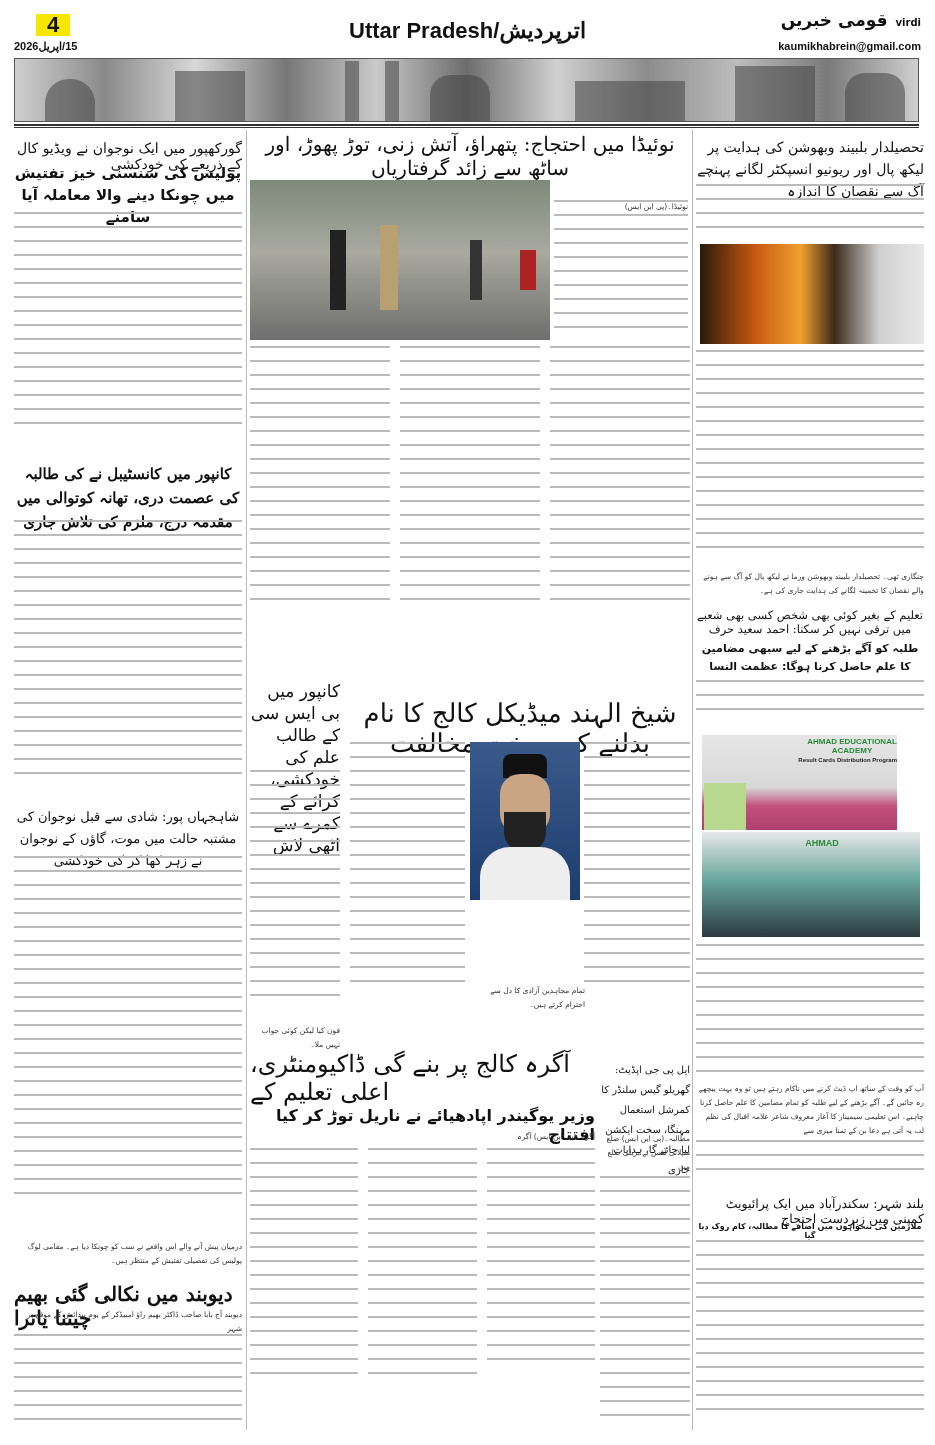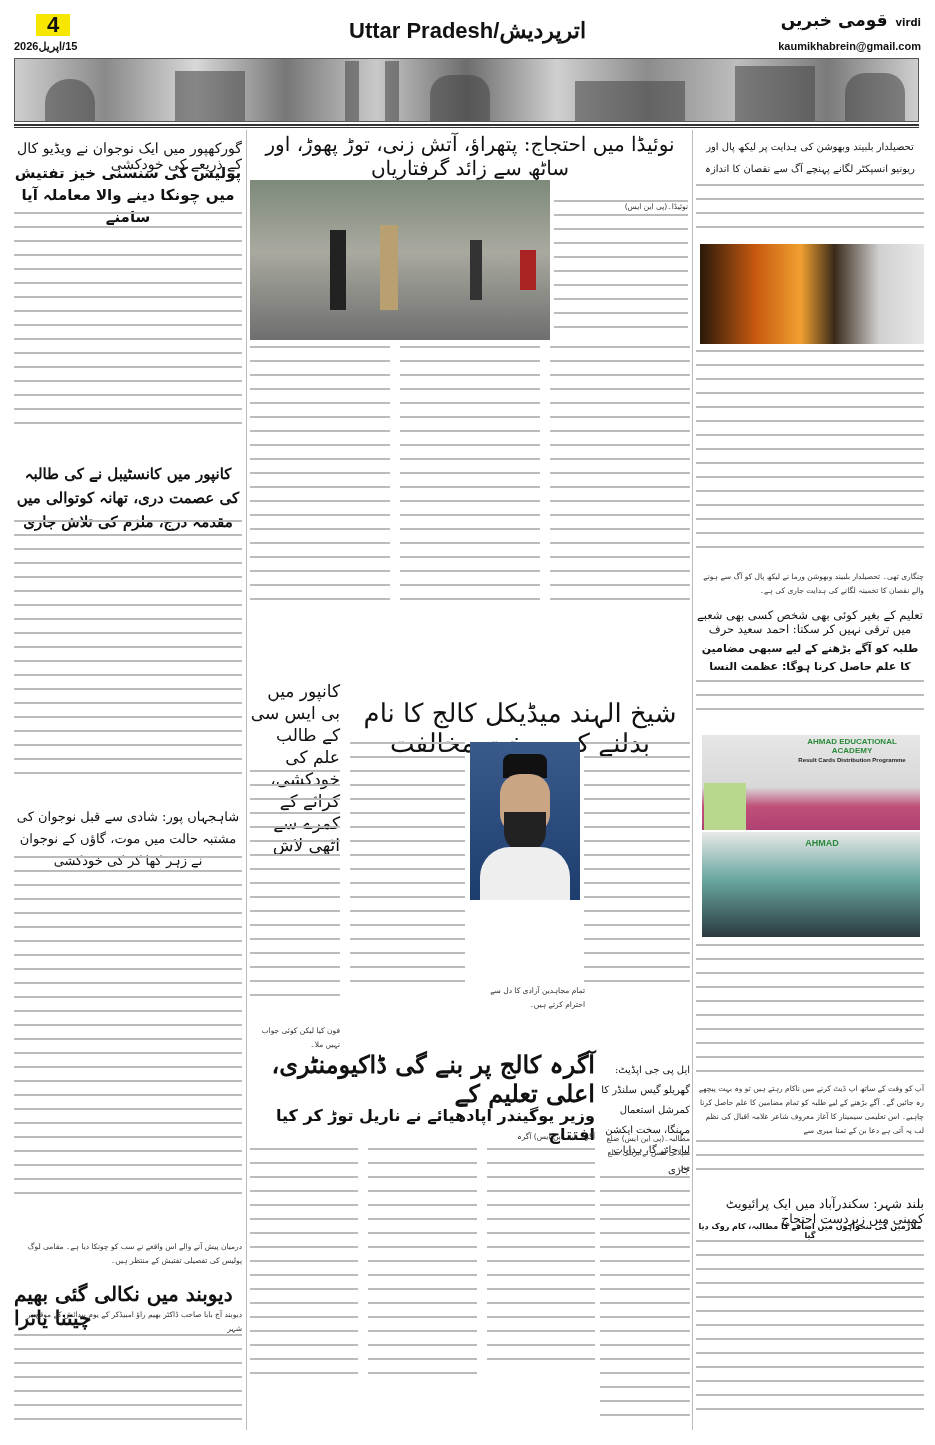--- a/index.html
+++ b/index.html
@@ -278,21 +278,21 @@
     <div></div>
     <div></div>
     <div></div>
     <div></div>
     <div></div>
     <div></div>
     <div></div>
 </div>
 <div class="abs rtl body-text" style="left:470px;top:984px;width:115px">تمام مجاہدین آزادی کا دل سے احترام کرتے ہیں۔</div>
 
-<div class="abs rtl hl" style="left:250px;top:1050px;width:345px;font-size:24px;font-weight:bold;text-align:right">آگرہ کالج پر بنے گی ڈاکیومنٹری، اعلی تعلیم کے</div>
+<div class="abs rtl hl" style="left:250px;top:1050px;width:345px;font-size:24px;font-weight:normal;text-align:left">آگرہ کالج پر بنے گی ڈاکیومنٹری، اعلی تعلیم کے</div>
 <div class="abs rtl" style="left:250px;top:1106px;width:345px;font:bold 16px 'DejaVu Sans',sans-serif;text-align:right">وزیر یوگیندر اپادھیائے نے ناریل توڑ کر کیا افتتاح</div>
 <div class="abs rtl body-text" style="left:470px;top:1130px;width:125px">آگرہ۔(پی این ایس) آگرہ</div>
 <div class="abs lines" style="left:250px;top:1148px;width:345px;height:285px;columns:3;column-gap:10px">
   <div></div>
     <div></div>
     <div></div>
     <div></div>
     <div></div>
     <div></div>
     <div></div>
@@ -357,21 +357,21 @@
     <div></div>
     <div></div>
     <div></div>
     <div></div>
     <div></div>
     <div></div>
     <div></div>
     <div></div>
 </div>
 
-<div class="abs rtl hl" style="left:696px;top:136px;width:228px;font-size:10px;font-weight:normal;line-height:22px;text-align:center">تحصیلدار بلبیند وبھوشن کی ہدایت پر لیکھ پال اور ریونیو انسپکٹر لگانے پہنچے آگ سے نقصان کا اندازہ</div>
+<div class="abs rtl hl" style="left:696px;top:136px;width:228px;font-size:14px;font-weight:normal;line-height:22px;text-align:right">تحصیلدار بلبیند وبھوشن کی ہدایت پر لیکھ پال اور ریونیو انسپکٹر لگانے پہنچے آگ سے نقصان کا اندازہ</div>
 <div class="abs lines" style="left:696px;top:184px;width:228px;height:60px">
   <div></div>
     <div></div>
     <div></div>
     <div></div>
 </div>
 <div class="abs photo" style="left:700px;top:244px;width:224px;height:100px;background:linear-gradient(90deg,#2a1a0a 0%,#c85a10 25%,#f0a030 45%,#3a2a1a 60%,#d0d0d0 80%,#e8e8e8 100%)"></div>
 <div class="abs lines" style="left:696px;top:350px;width:228px;height:210px">
   <div></div>
     <div></div>
@@ -391,21 +391,21 @@
 </div>
 <div class="abs rtl body-text" style="left:696px;top:570px;width:228px">چنگاری تھی۔ تحصیلدار بلبیند وبھوشن ورما نے لیکھ پال کو آگ سے ہونے والے نقصان کا تخمینہ لگانے کی ہدایت جاری کی ہے۔</div>
 
 <div class="abs rtl hl" style="left:696px;top:608px;width:228px;font-size:11.5px;font-weight:normal;text-align:center">تعلیم کے بغیر کوئی بھی شخص کسی بھی شعبے میں ترقی نہیں کر سکتا: احمد سعید حرف</div>
 <div class="abs rtl" style="left:696px;top:640px;width:228px;font:bold 11px 'DejaVu Sans',sans-serif;line-height:18px;text-align:center">طلبہ کو آگے بڑھنے کے لیے سبھی مضامین کا علم حاصل کرنا ہوگا: عظمت النسا</div>
 <div class="abs lines" style="left:696px;top:680px;width:228px;height:50px">
   <div></div>
     <div></div>
     <div></div>
 </div>
-<div class="abs photo" style="left:702px;top:735px;width:218px;height:95px;background:linear-gradient(180deg,#e6e6e6 0%,#d8d8d8 55%,#c0507a 75%,#b04070 100%)">
+<div class="abs photo" style="left:702px;top:735px;width:195px;height:95px;background:linear-gradient(180deg,#e6e6e6 0%,#d8d8d8 55%,#c0507a 75%,#b04070 100%)">
   <div style="position:absolute;left:90px;top:2px;width:120px;font:bold 8px 'Liberation Sans',sans-serif;color:#2a8a3a;text-align:center">AHMAD EDUCATIONAL ACADEMY</div>
   <div style="position:absolute;left:90px;top:22px;width:120px;font:bold 6px 'Liberation Sans',sans-serif;color:#222;text-align:center">Result Cards Distribution Programme</div>
   <div style="position:absolute;left:2px;top:48px;width:42px;height:47px;background:#b8d890"></div>
 </div>
 <div class="abs photo" style="left:702px;top:832px;width:218px;height:105px;background:linear-gradient(180deg,#e8e8e8 0%,#6aa8a0 45%,#2a3a40 100%)">
   <div style="position:absolute;left:80px;top:6px;width:80px;font:bold 9px 'Liberation Sans',sans-serif;color:#2a8a3a;text-align:center">AHMAD</div>
 </div>
 <div class="abs lines" style="left:696px;top:944px;width:228px;height:136px">
   <div></div>
     <div></div>

